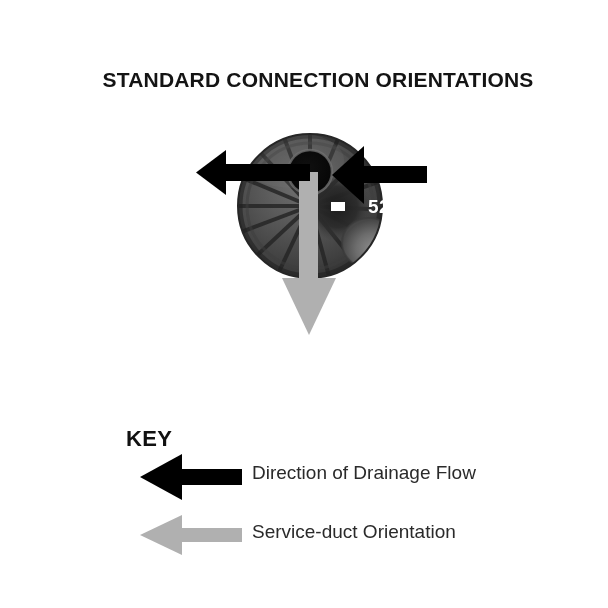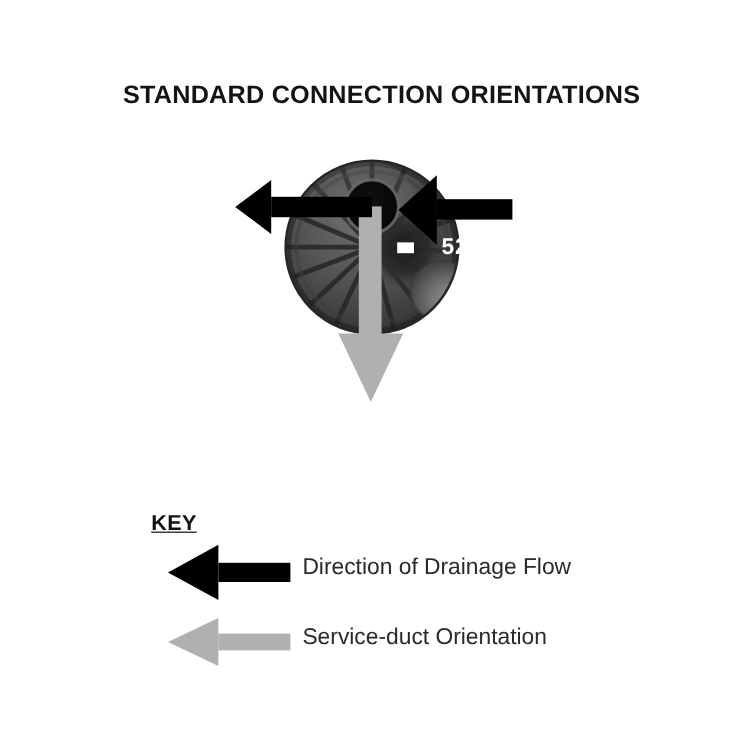--- a/index.html
+++ b/index.html
@@ -43,25 +43,24 @@
     height: 240px;
   }
   #diagram svg, #legend svg {
     display: block;
   }
   
   .key-heading {
     position: absolute;
     left: 112px;
     top: 426px;
-    font-size: 18px;
+    font-size: 22px;
     font-weight: bold;
     color: #111111;
     letter-spacing: 0.3px;
-    text-decoration: underline;
   }
   #legend {
     position: absolute;
     left: 110px;
     top: 452px;
     width: 420px;
     height: 115px;
   }
   .legend-label {
     position: absolute;

